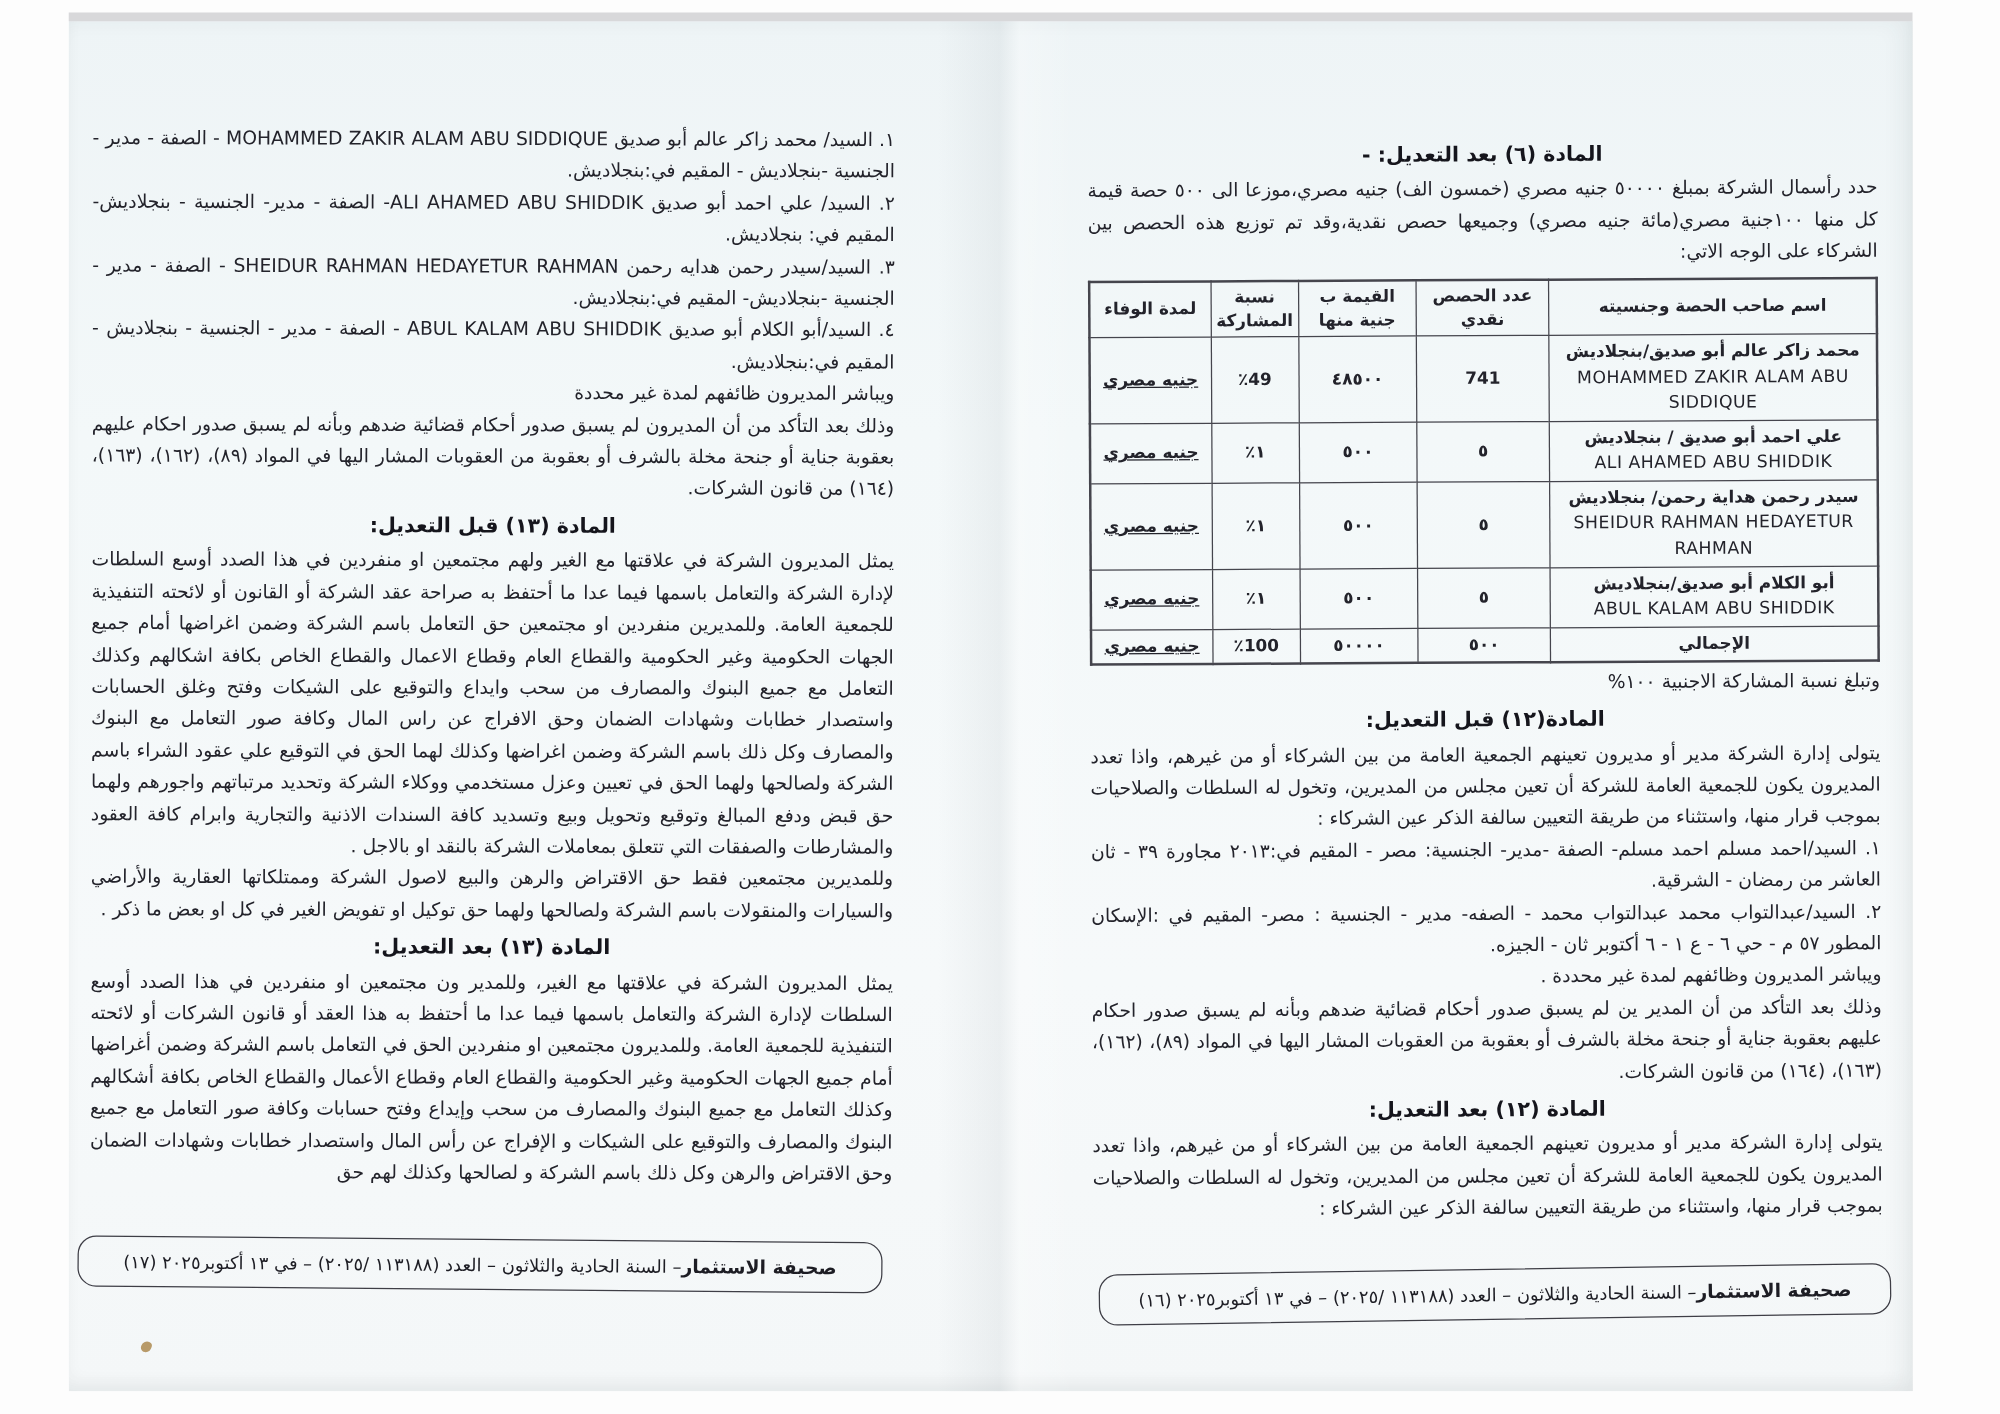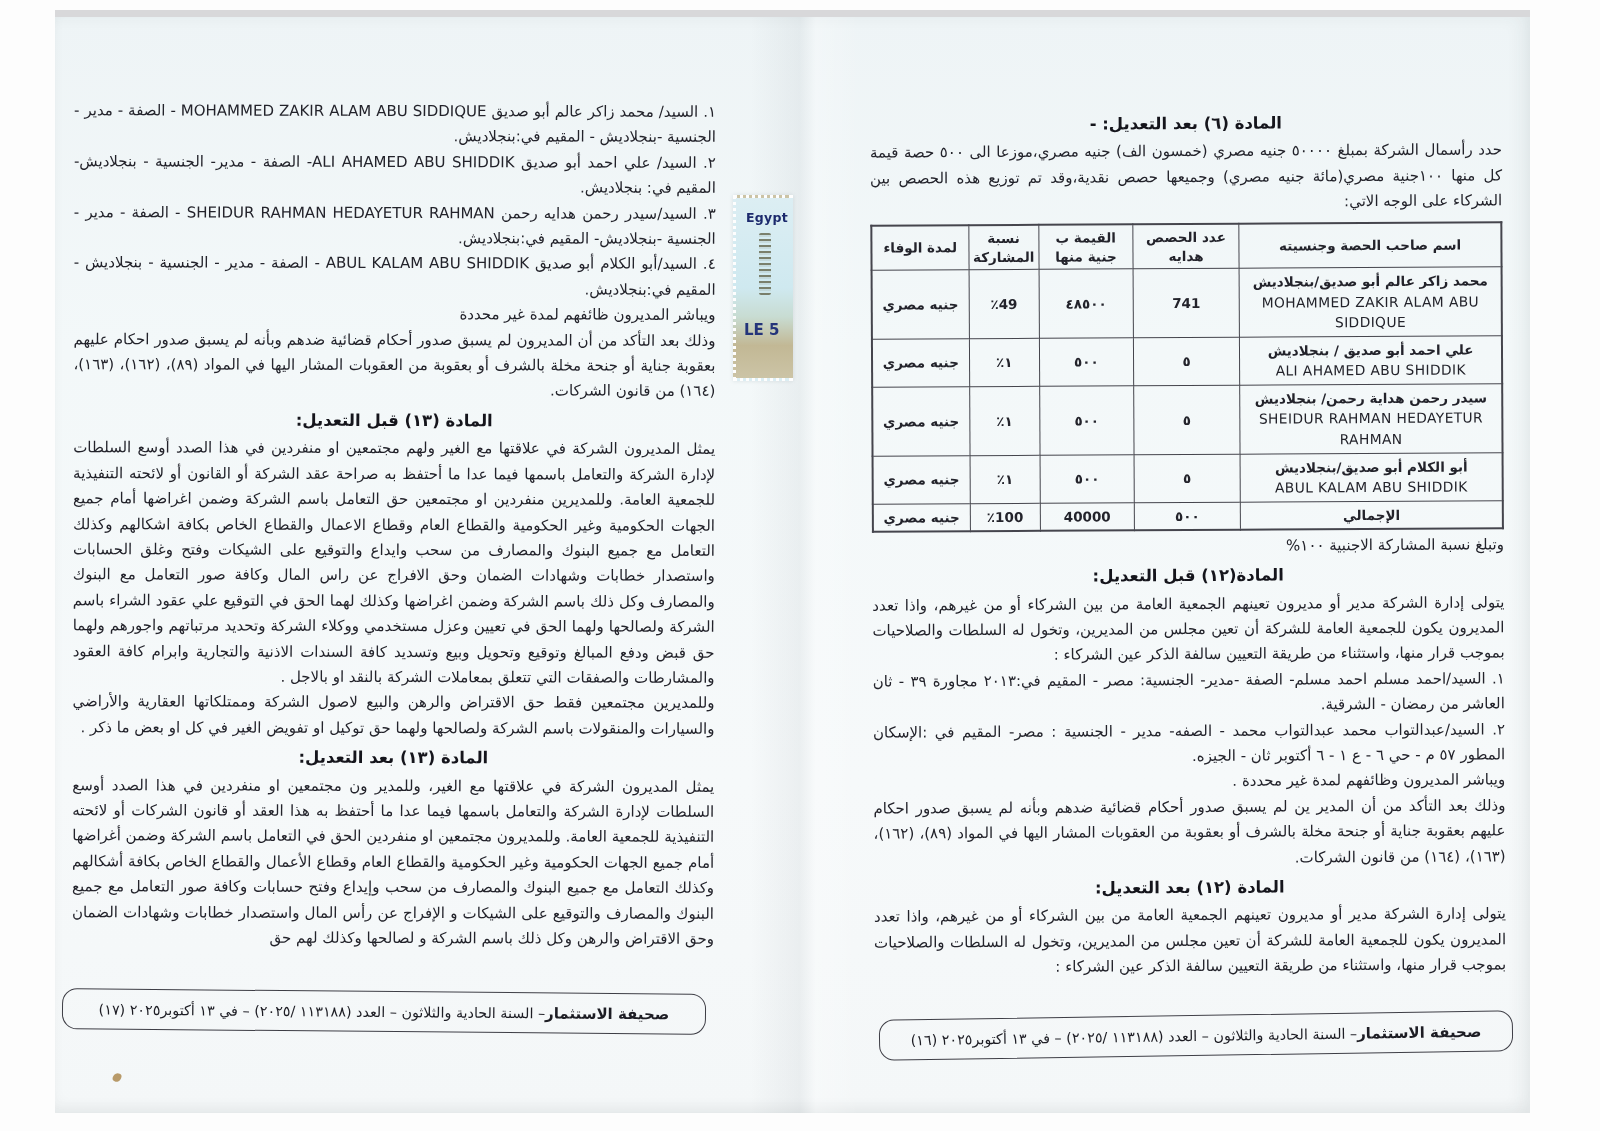--- a/index.html
+++ b/index.html
@@ -36,21 +36,21 @@
   }
   table.shares th,table.shares td{
     border:1.6px solid #45454d;text-align:center;vertical-align:middle;
     padding:3px 4px;
   }
   table.shares th{font-weight:bold;font-size:13.5px;line-height:1.4;}
   .name-ar{font-weight:bold;}
   .name-en{font-size:13.8px;letter-spacing:.4px;}
   .num{font-weight:bold;}
   .pct{direction:ltr;unicode-bidi:bidi-override;font-weight:bold;}
-  .cur{font-weight:bold;}
+  .cur{font-weight:bold;text-decoration:underline;}
   
   .footer{
     position:absolute;border:1.7px solid #3e3e46;border-radius:15px;
     padding:11px 16px 10px;font-size:14.3px;text-align:center;direction:rtl;
     color:#1d1d24;white-space:nowrap;
   }
   .footer .brand{font-weight:bold;font-size:15px;}
   .footer-left{left:7px;top:974px;width:610px;transform:rotate(.5deg);}
   .footer-right{left:824px;top:998px;width:600px;transform:rotate(-.85deg);}
   
@@ -100,21 +100,21 @@
       <colgroup>
         <col style="width:42%">
           <col style="width:17%">
           <col style="width:15%">
           <col style="width:10.5%">
           <col style="width:15.5%">
       </colgroup>
       <tbody>
           <tr>
         <th>اسم صاحب الحصة وجنسيته</th>
-        <th>عدد الحصص هدايه</th>
+        <th>عدد الحصص نقدي</th>
         <th>القيمة ب جنية منها</th>
         <th>نسبة المشاركة</th>
         <th>لمدة الوفاء</th>
       </tr>
       <tr>
         <td>
           <div class="name-ar">محمد زاكر عالم أبو صديق/بنجلاديش</div>
           <div class="name-en">MOHAMMED ZAKIR ALAM ABU SIDDIQUE</div>
         </td>
         <td class="num">741</td>
@@ -148,45 +148,40 @@
           <div class="name-en">ABUL KALAM ABU SHIDDIK</div>
         </td>
         <td class="num">٥</td>
         <td class="num">٥٠٠</td>
         <td class="pct">٪١</td>
         <td class="cur">جنيه مصري</td>
       </tr>
       <tr>
         <td class="name-ar">الإجمالي</td>
         <td class="num">٥٠٠</td>
-        <td class="num">40000</td>
+        <td class="num">٥٠٠٠٠</td>
         <td class="pct">٪100</td>
         <td class="cur">جنيه مصري</td>
       </tr>
     </tbody>
       </table>
 
     <p>وتبلغ نسبة المشاركة الاجنبية ١٠٠%</p>
     <p class="sec-h">المادة(١٢) قبل التعديل:</p>
     <p>يتولى إدارة الشركة مدير أو مديرون تعينهم الجمعية العامة من بين الشركاء أو من غيرهم، واذا تعدد المديرون يكون للجمعية العامة للشركة أن تعين مجلس من المديرين، وتخول له السلطات والصلاحيات بموجب قرار منها، واستثناء من طريقة التعيين سالفة الذكر عين الشركاء :</p>
     <p>١. السيد/احمد مسلم احمد مسلم- الصفة -مدير- الجنسية: مصر - المقيم في:٢٠١٣ مجاورة ٣٩ - ثان العاشر من رمضان - الشرقية.</p>
     <p>٢. السيد/عبدالتواب محمد عبدالتواب محمد - الصفه- مدير - الجنسية : مصر- المقيم في :الإسكان المطور ٥٧ م - حي ٦ - ع ١ - ٦ أكتوبر ثان - الجيزه.</p>
     <p>ويباشر المديرون وظائفهم لمدة غير محددة .</p>
     <p>وذلك بعد التأكد من أن المدير ين لم يسبق صدور أحكام قضائية ضدهم وبأنه لم يسبق صدور احكام عليهم بعقوبة جناية أو جنحة مخلة بالشرف أو بعقوبة من العقوبات المشار اليها في المواد (٨٩)، (١٦٢)، (١٦٣)، (١٦٤) من قانون الشركات.</p>
     <p class="sec-h">المادة (١٢) بعد التعديل:</p>
     <p>يتولى إدارة الشركة مدير أو مديرون تعينهم الجمعية العامة من بين الشركاء أو من غيرهم، واذا تعدد المديرون يكون للجمعية العامة للشركة أن تعين مجلس من المديرين، وتخول له السلطات والصلاحيات بموجب قرار منها، واستثناء من طريقة التعيين سالفة الذكر عين الشركاء :</p>
   </div>
 
   <div class="fold"></div>
 
-  <div class="stamp">
-    <div class="stamp-country">Egypt</div>
-    <div class="stamp-ornament"></div>
-    <div class="stamp-value">LE 5</div>
-  </div>
 
   <div class="footer footer-left">
     <span class="brand">صحيفة الاستثمار</span><span>– السنة الحادية والثلاثون – العدد (١١٣١٨٨ /٢٠٢٥) – في ١٣ أكتوبر٢٠٢٥ (١٧)</span>
   </div>
   <div class="footer footer-right">
     <span class="brand">صحيفة الاستثمار</span><span>– السنة الحادية والثلاثون – العدد (١١٣١٨٨ /٢٠٢٥) – في ١٣ أكتوبر٢٠٢٥ (١٦)</span>
   </div>
 
   <div class="speck"></div>
 </div>

